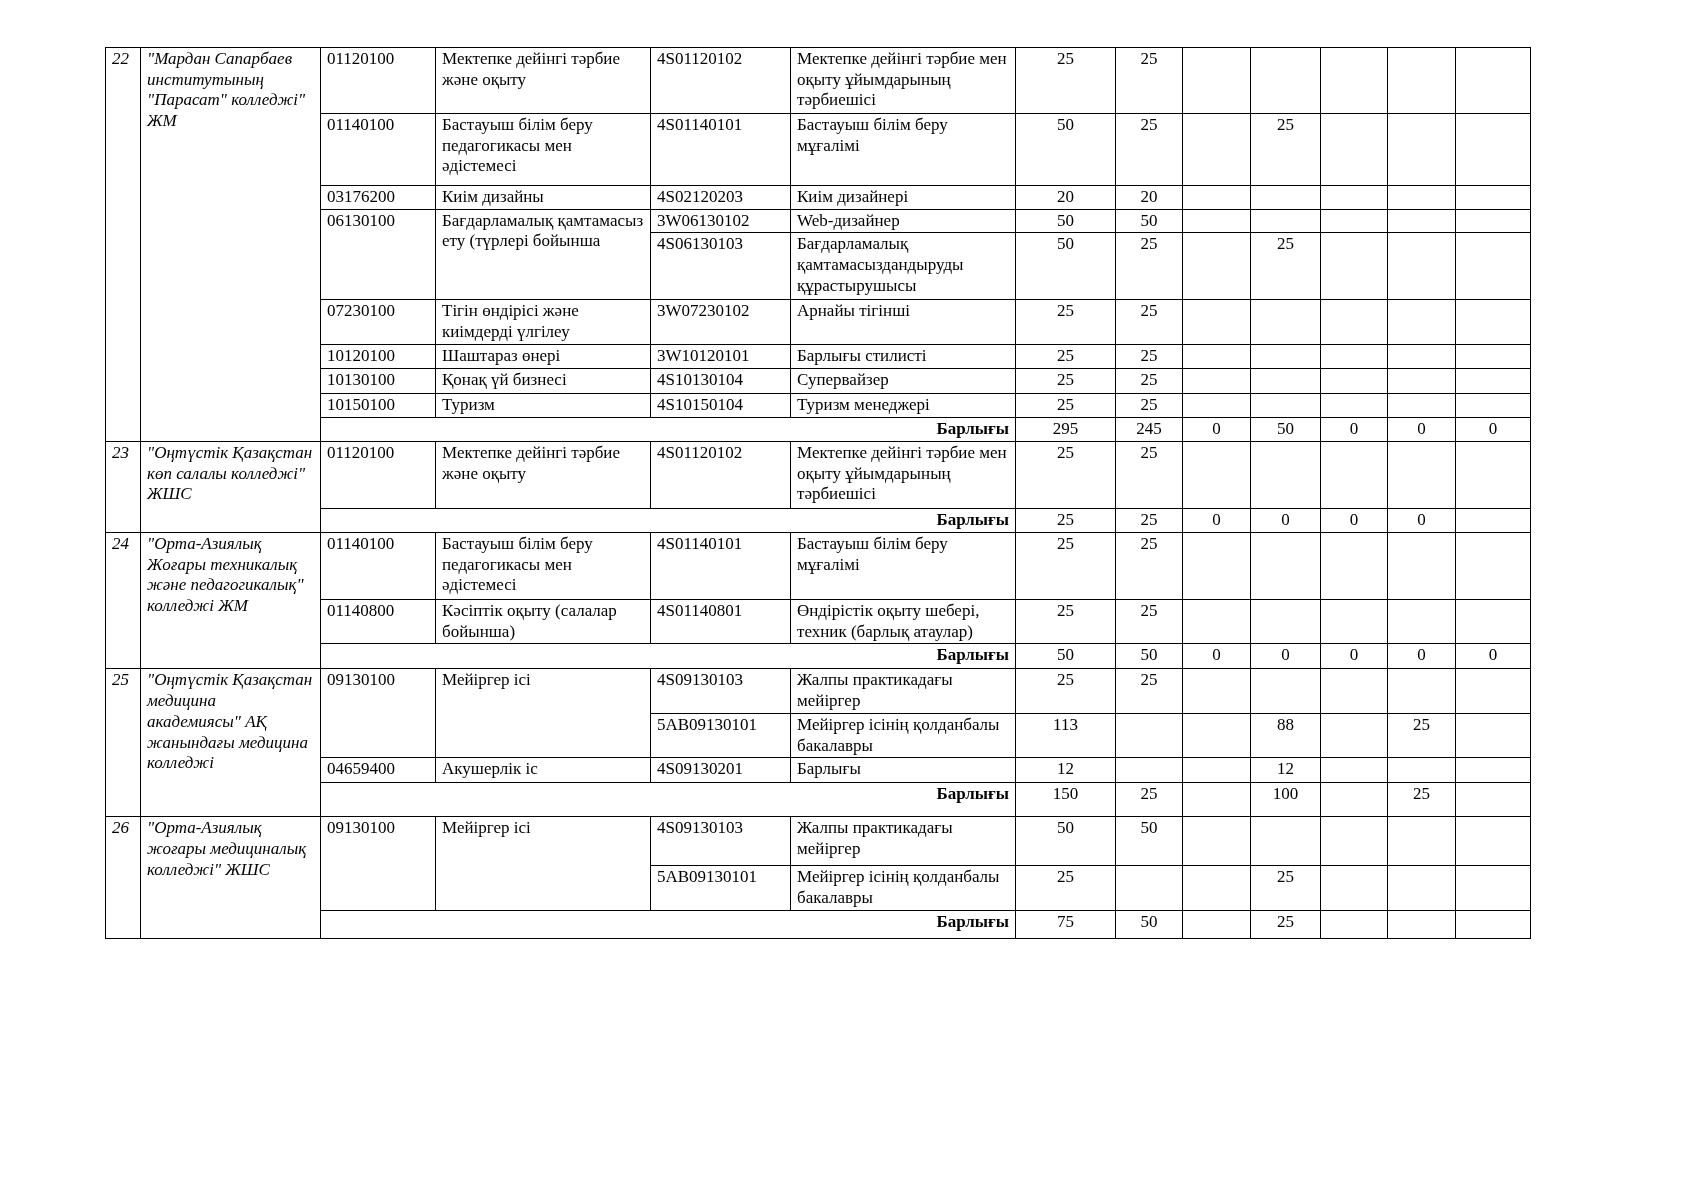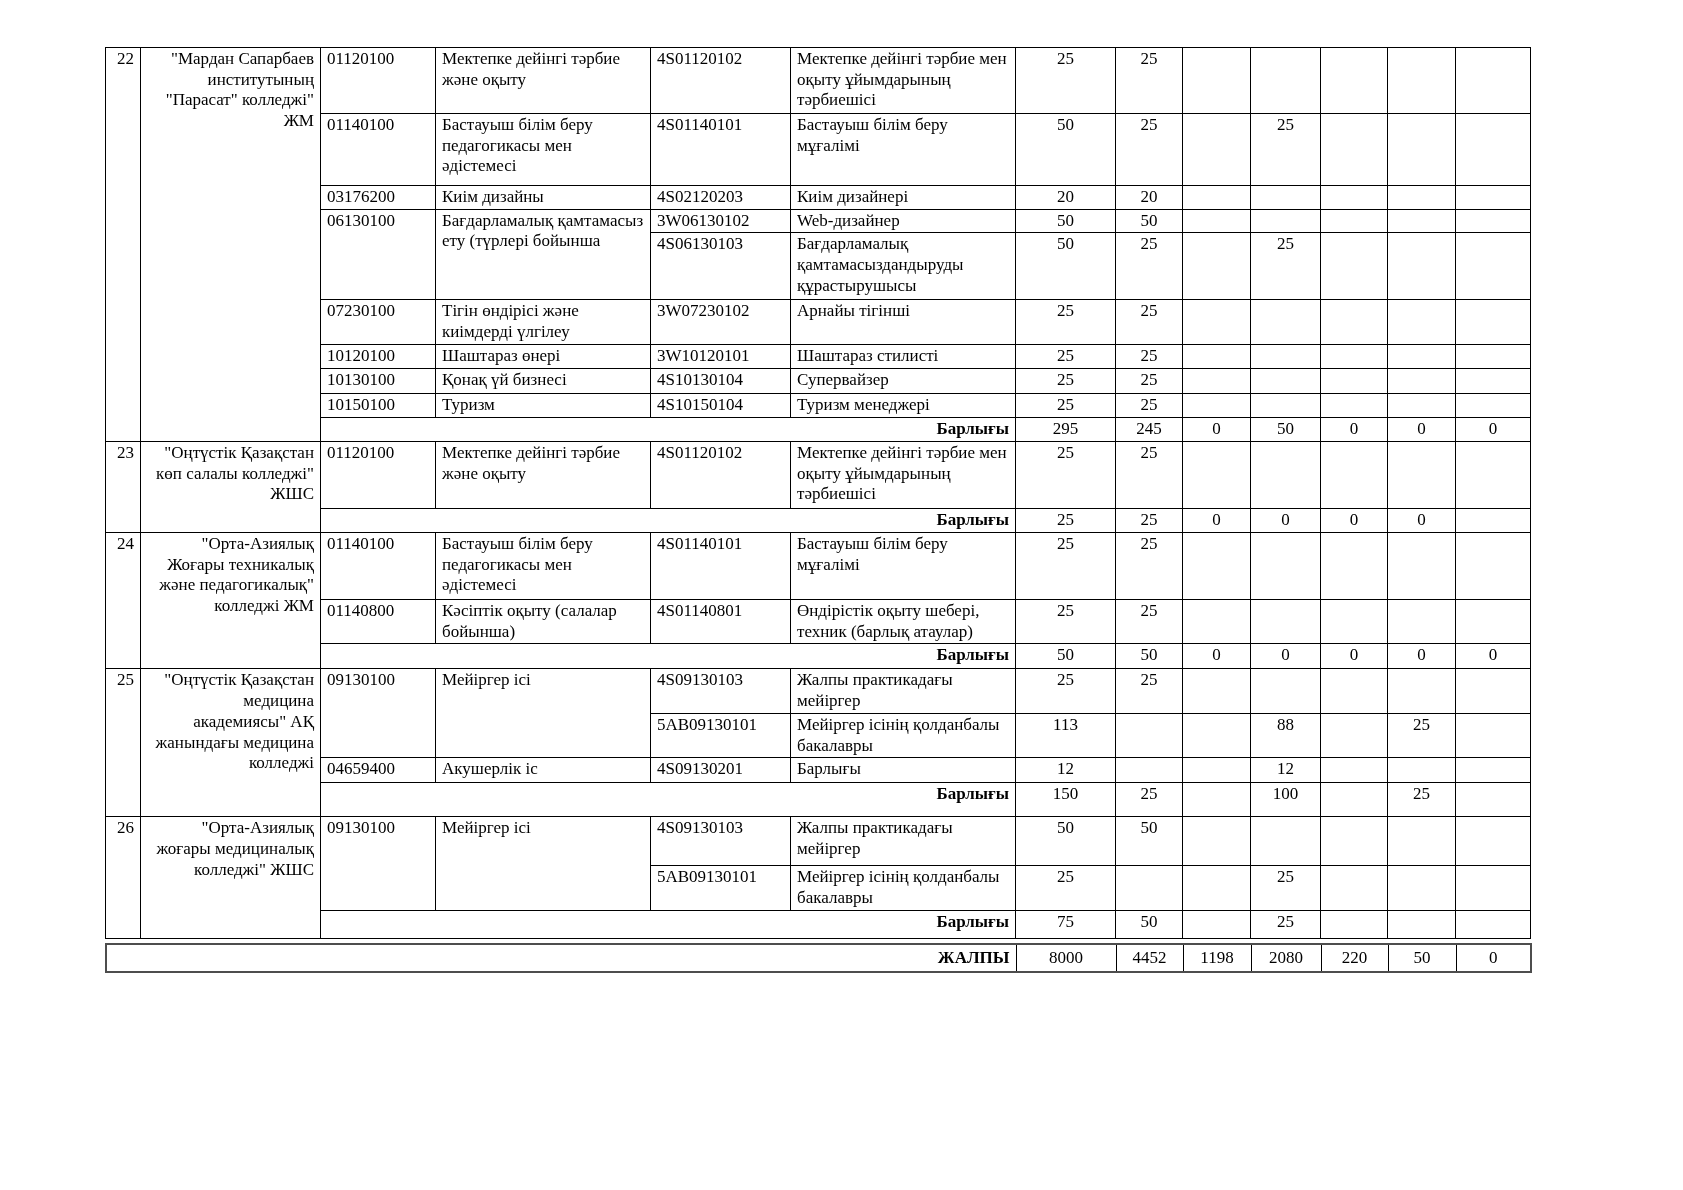--- a/index.html
+++ b/index.html
@@ -23,23 +23,24 @@
   table.main td {
     border: 1px solid #000;
     padding: 1px 6px;
     font-size: 17px;
     line-height: 1.22;
     vertical-align: top;
     overflow: hidden;
     word-wrap: break-word;
   }
   td.num, td.college {
-    text-align: right;
+    text-align: left;
     vertical-align: middle;
     padding: 1px 4px;
+    font-style: italic;
   }
   td.val {
     text-align: center;
     vertical-align: middle;
   }
   td.totlabel {
     text-align: right;
     vertical-align: middle;
     font-weight: bold;
   }
@@ -159,21 +160,21 @@
   <td class="val"></td>
   <td class="val"></td>
   <td class="val"></td>
   <td class="val"></td>
   <td class="val"></td>
 </tr>
 <tr style="height:24px">
   <td>10120100</td>
   <td>Шаштараз өнері</td>
   <td>3W10120101</td>
-  <td>Шаштараз стилисті</td>
+  <td>Барлығы стилисті</td>
   <td class="val">25</td>
   <td class="val">25</td>
   <td class="val"></td>
   <td class="val"></td>
   <td class="val"></td>
   <td class="val"></td>
   <td class="val"></td>
 </tr>
 <tr style="height:25px">
   <td>10130100</td>
@@ -359,38 +360,14 @@
   <td class="val bold">50</td>
   <td class="val bold"></td>
   <td class="val bold">25</td>
   <td class="val bold"></td>
   <td class="val bold"></td>
   <td class="val bold"></td>
 </tr>
 </tbody>
     </table>
 
-<table class="grand">
-<colgroup>
-  <col style="width:910px">
-        <col style="width:100px">
-        <col style="width:67px">
-        <col style="width:68px">
-  <col style="width:70px">
-        <col style="width:67px">
-        <col style="width:68px">
-        <col style="width:75px">
-</colgroup>
-<tbody>
-        <tr style="height:28px">
-  <td class="totlabel">ЖАЛПЫ</td>
-  <td class="val bold">8000</td>
-  <td class="val bold">4452</td>
-  <td class="val bold">1198</td>
-  <td class="val bold">2080</td>
-  <td class="val bold">220</td>
-  <td class="val bold">50</td>
-  <td class="val bold">0</td>
-</tr>
-</tbody>
-    </table>
 
 </div>
 
 </body></html>

